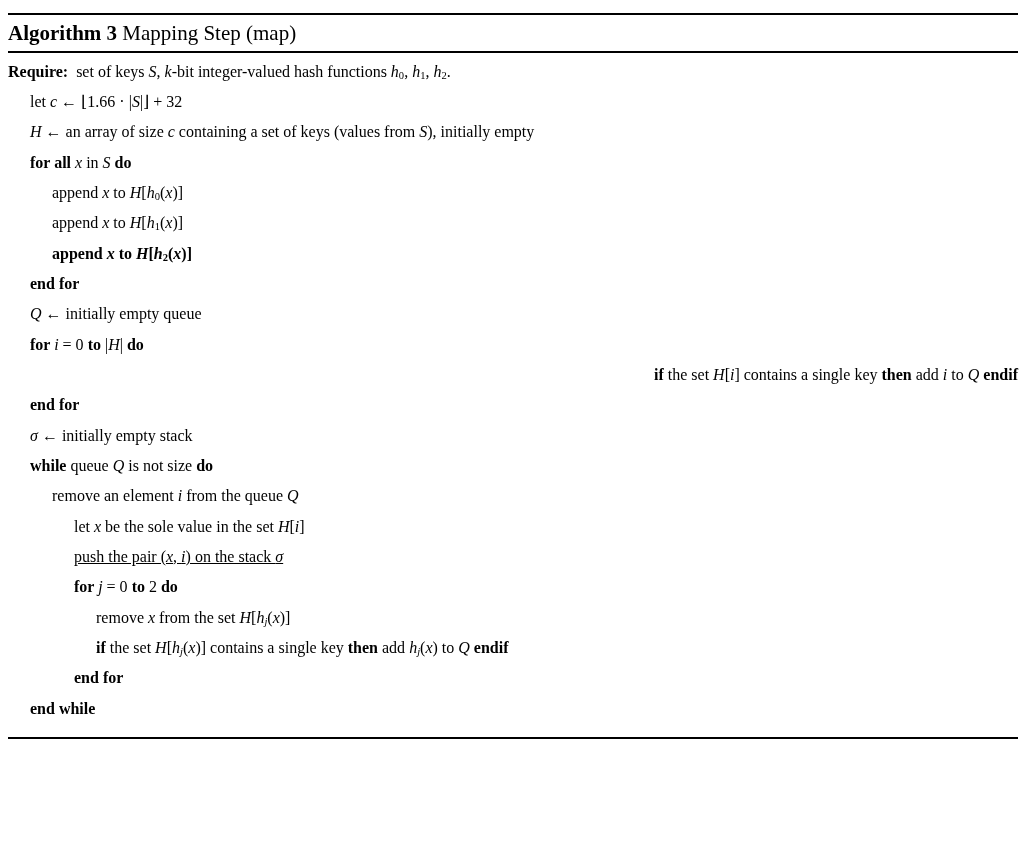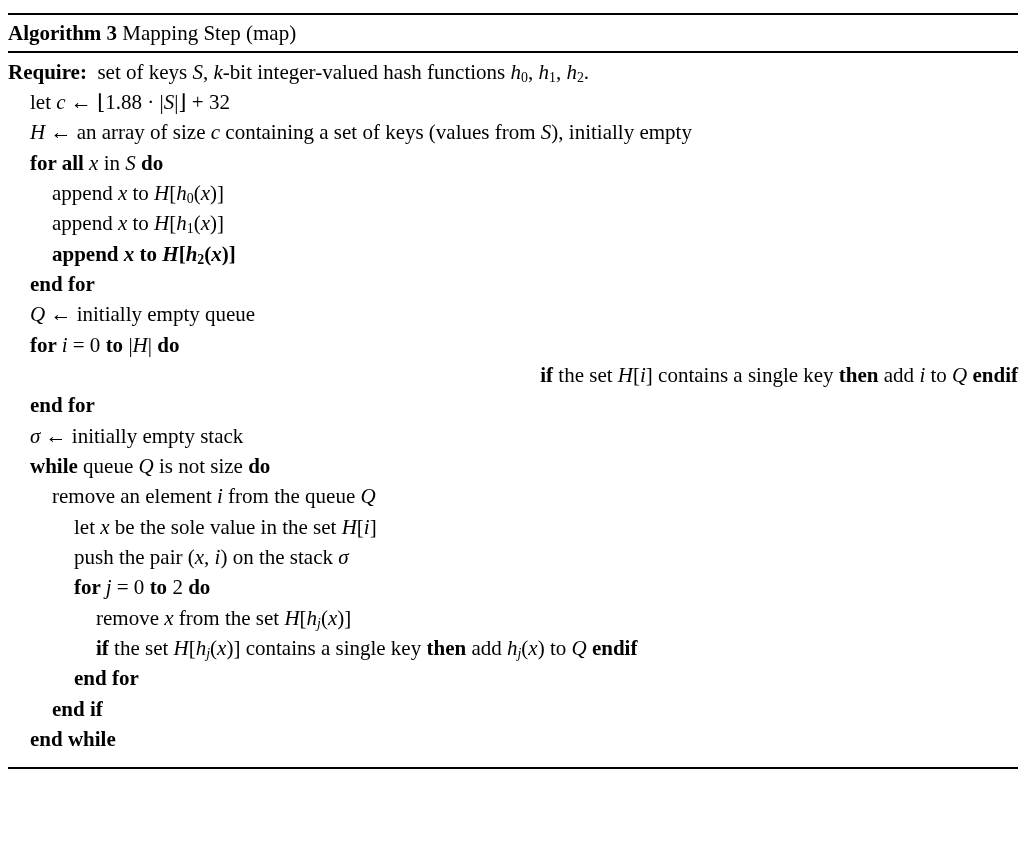--- a/index.html
+++ b/index.html
@@ -40,21 +40,21 @@
     margin-top: 13px;
   }
   .caption {
     font-size: 21px;
     line-height: 36px;
     height: 36px;
     white-space: pre;
   }
   .algo-body {
     padding-top: 4px;
-    font-size: 21px;
+    font-size: 16px;
   }
   .algo-line {
     line-height: 30.35px;
     white-space: pre;
   }
   .bold   { font-weight: bold; }
   .italic { font-style: italic; }
   sub.sub {
     font-size: 0.66em;
     vertical-align: -0.2em;
@@ -64,38 +64,37 @@
 </head>
 <body>
 
 <div class="paper">
   <div class="algorithm">
     <div class="rule-top"></div>
     <div class="caption"><span class="bold">Algorithm 3</span><span> Mapping Step (map)</span></div>
     <div class="rule-mid"></div>
     <div class="algo-body">
         <div class="algo-line" style="padding-left: 0px;"><span class="bold">Require:</span><span>  set of keys </span><span class="italic">S</span><span>, </span><span class="italic">k</span><span>-bit integer-valued hash functions </span><span class="italic">h</span><sub class="sub">0</sub><span>, </span><span class="italic">h</span><sub class="sub">1</sub><span>, </span><span class="italic">h</span><sub class="sub">2</sub><span>.</span></div>
-        <div class="algo-line" style="padding-left: 22px;"><span>let </span><span class="italic">c</span><span> ← ⌊1.88 · |</span><span class="italic">S</span><span>|⌋ + 32</span></div>
+        <div class="algo-line" style="padding-left: 22px;"><span>let </span><span class="italic">c</span><span> ← ⌊1.66 · |</span><span class="italic">S</span><span>|⌋ + 32</span></div>
         <div class="algo-line" style="padding-left: 22px;"><span class="italic">H</span><span> ← an array of size </span><span class="italic">c</span><span> containing a set of keys (values from </span><span class="italic">S</span><span>), initially empty</span></div>
         <div class="algo-line" style="padding-left: 22px;"><span class="bold">for all </span><span class="italic">x</span><span> in </span><span class="italic">S</span><span> </span><span class="bold">do</span></div>
         <div class="algo-line" style="padding-left: 44px;"><span>append </span><span class="italic">x</span><span> to </span><span class="italic">H</span><span>[</span><span class="italic">h</span><sub class="sub">0</sub><span>(</span><span class="italic">x</span><span>)]</span></div>
         <div class="algo-line" style="padding-left: 44px;"><span>append </span><span class="italic">x</span><span> to </span><span class="italic">H</span><span>[</span><span class="italic">h</span><sub class="sub">1</sub><span>(</span><span class="italic">x</span><span>)]</span></div>
         <div class="algo-line" style="padding-left: 44px; font-weight: bold;"><span>append </span><span class="italic">x</span><span> to </span><span class="italic">H</span><span>[</span><span class="italic">h</span><sub class="sub">2</sub><span>(</span><span class="italic">x</span><span>)]</span></div>
         <div class="algo-line" style="padding-left: 22px;"><span class="bold">end for</span></div>
         <div class="algo-line" style="padding-left: 22px;"><span class="italic">Q</span><span> ← initially empty queue</span></div>
         <div class="algo-line" style="padding-left: 22px;"><span class="bold">for </span><span class="italic">i</span><span> = 0 </span><span class="bold">to</span><span> |</span><span class="italic">H</span><span>| </span><span class="bold">do</span></div>
         <div class="algo-line" style="padding-left: 44px; text-align: right;"><span class="bold">if</span><span> the set </span><span class="italic">H</span><span>[</span><span class="italic">i</span><span>] contains a single key </span><span class="bold">then</span><span> add </span><span class="italic">i</span><span> to </span><span class="italic">Q</span><span> </span><span class="bold">endif</span></div>
         <div class="algo-line" style="padding-left: 22px;"><span class="bold">end for</span></div>
         <div class="algo-line" style="padding-left: 22px;"><span class="italic">σ</span><span> ← initially empty stack</span></div>
         <div class="algo-line" style="padding-left: 22px;"><span class="bold">while</span><span> queue </span><span class="italic">Q</span><span> is not size </span><span class="bold">do</span></div>
         <div class="algo-line" style="padding-left: 44px;"><span>remove an element </span><span class="italic">i</span><span> from the queue </span><span class="italic">Q</span></div>
         <div class="algo-line" style="padding-left: 66px;"><span>let </span><span class="italic">x</span><span> be the sole value in the set </span><span class="italic">H</span><span>[</span><span class="italic">i</span><span>]</span></div>
-        <div class="algo-line" style="padding-left: 66px;"><span>push the pair (</span><span class="italic">x</span><span>, </span><span class="italic">i</span><span>) on the stack </span><span class="italic">σ</span></div>
+        <div class="algo-line" style="padding-left: 66px; text-decoration: underline;"><span>push the pair (</span><span class="italic">x</span><span>, </span><span class="italic">i</span><span>) on the stack </span><span class="italic">σ</span></div>
         <div class="algo-line" style="padding-left: 66px;"><span class="bold">for </span><span class="italic">j</span><span> = 0 </span><span class="bold">to</span><span> 2 </span><span class="bold">do</span></div>
         <div class="algo-line" style="padding-left: 88px;"><span>remove </span><span class="italic">x</span><span> from the set </span><span class="italic">H</span><span>[</span><span class="italic">h</span><sub class="sub italic">j</sub><span>(</span><span class="italic">x</span><span>)]</span></div>
         <div class="algo-line" style="padding-left: 88px;"><span class="bold">if</span><span> the set </span><span class="italic">H</span><span>[</span><span class="italic">h</span><sub class="sub italic">j</sub><span>(</span><span class="italic">x</span><span>)] contains a single key </span><span class="bold">then</span><span> add </span><span class="italic">h</span><sub class="sub italic">j</sub><span>(</span><span class="italic">x</span><span>) to </span><span class="italic">Q</span><span> </span><span class="bold">endif</span></div>
         <div class="algo-line" style="padding-left: 66px;"><span class="bold">end for</span></div>
-        <div class="algo-line" style="padding-left: 44px;"><span class="bold">end if</span></div>
         <div class="algo-line" style="padding-left: 22px;"><span class="bold">end while</span></div>
       </div>
     <div class="rule-bottom"></div>
   </div>
 </div>
 
 </body></html>

